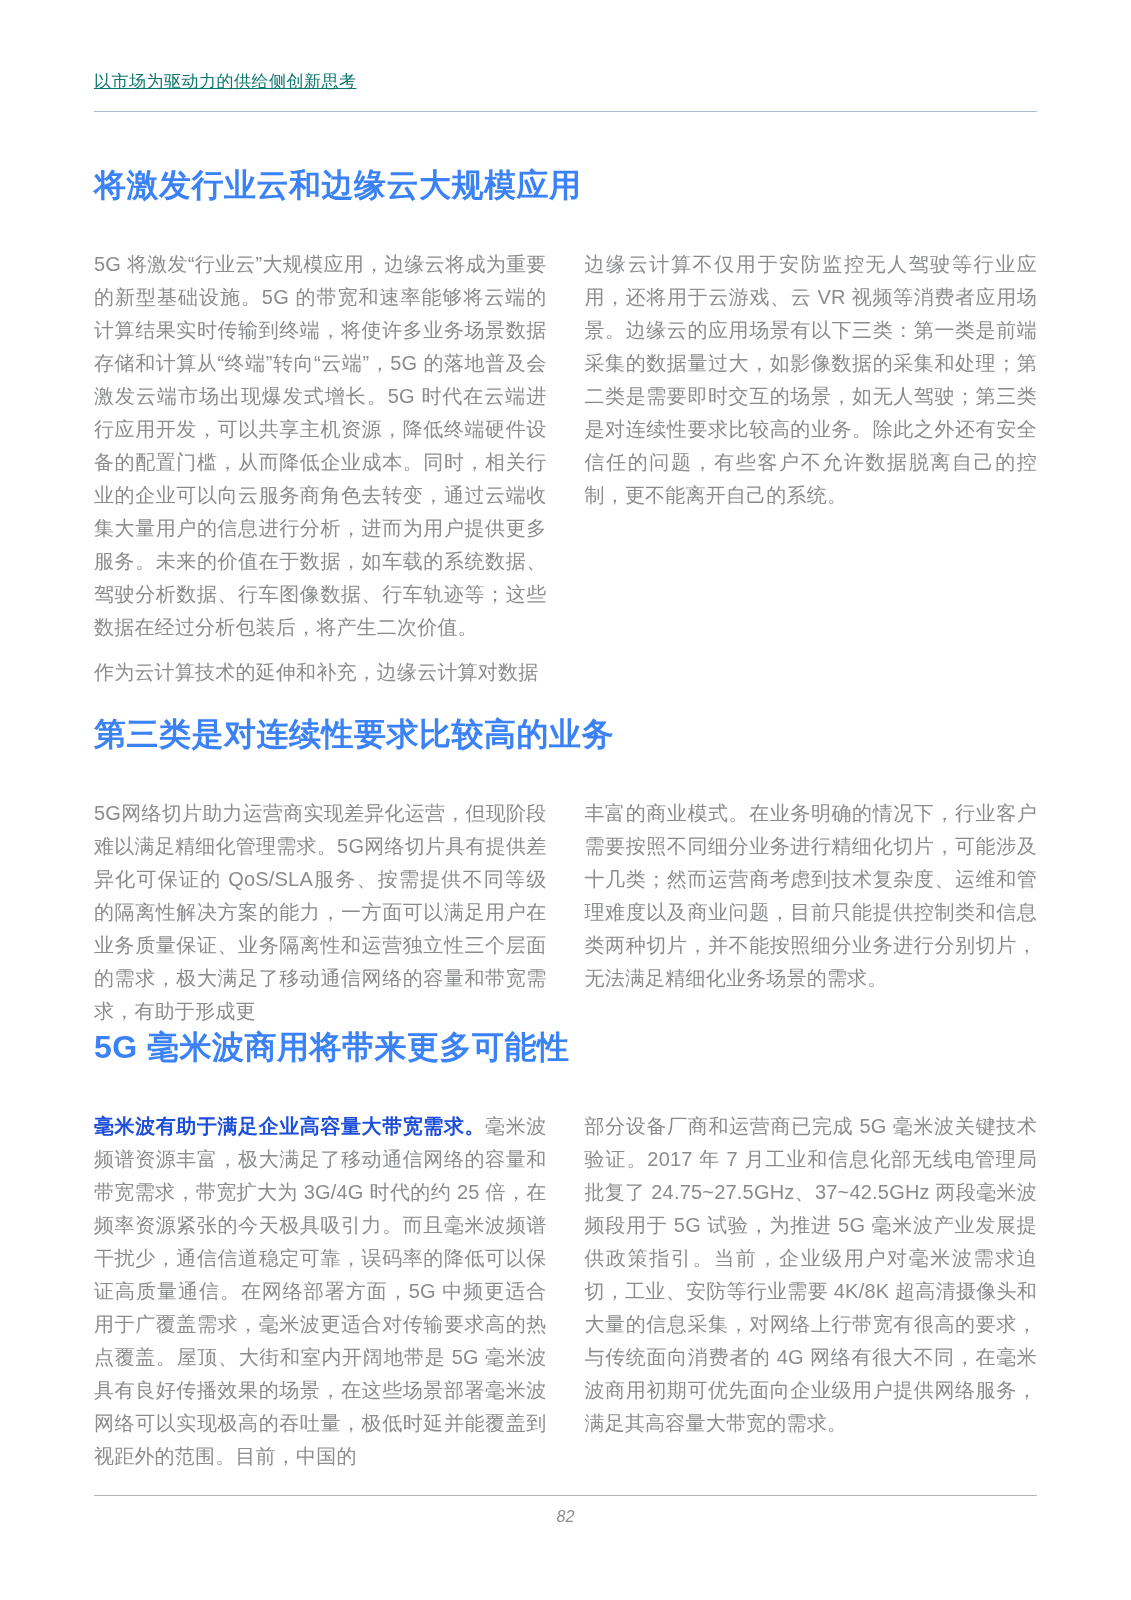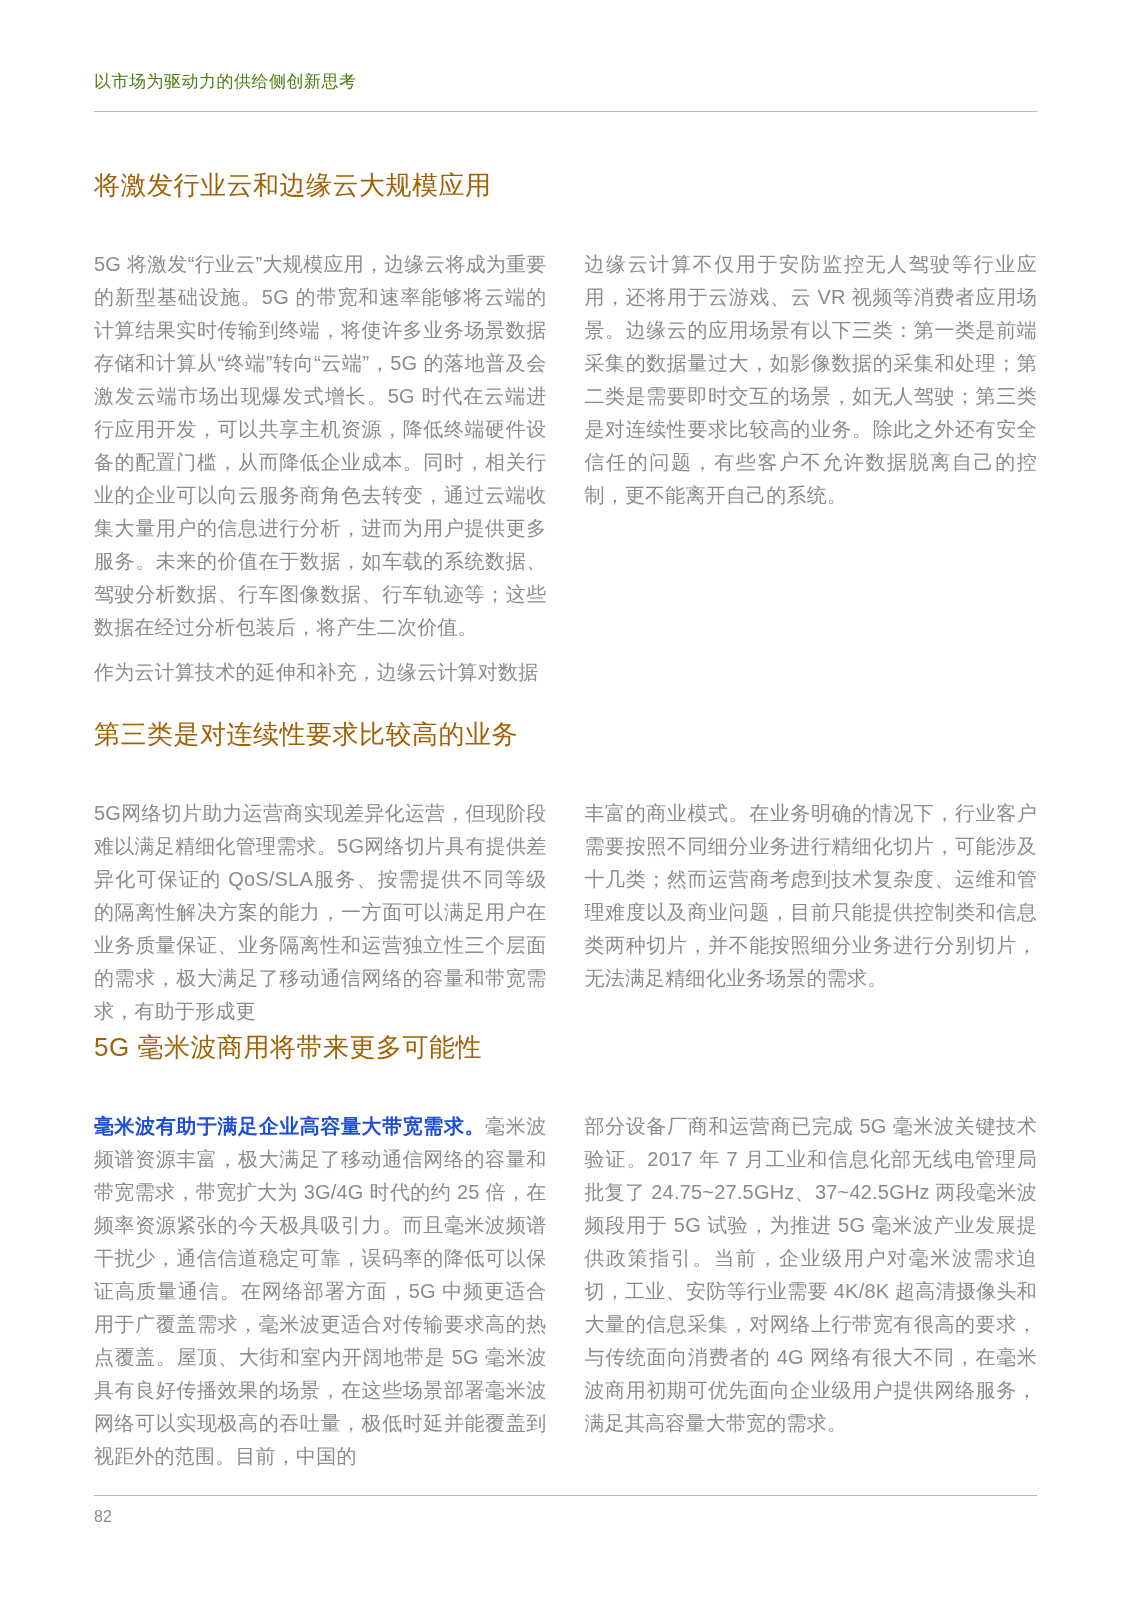--- a/index.html
+++ b/index.html
@@ -14,34 +14,35 @@
   .page {
     padding: 70px 94px 0 94px;
     height: 100%;
     display: flex;
     flex-direction: column;
   }
   
   .running-head {
     font-size: 17px;
     line-height: 24px;
-    color: #4d7c0f;
+    color: #0f766e;
     letter-spacing: 0.5px;
+    text-decoration: underline;
   }
   .head-rule {
     margin-top: 17px;
     height: 1px;
     background: #a6bdca;
   }
   
   .section-title {
-    font-size: 26px;
+    font-size: 32px;
     line-height: 38px;
-    font-weight: normal;
-    color: #a16207;
+    font-weight: bold;
+    color: #3b82f6;
     letter-spacing: 0.5px;
   }
   .sec-1 { margin-top: 54px; }
   .sec-2 { margin-top: 26px; }
   .sec-3 { }
   .columns {
     margin-top: 44px;
     display: flex;
     gap: 38px;
   }
@@ -59,23 +60,24 @@
     font-weight: bold;
   }
   
   .footer { margin-top: 22px; }
   .foot-rule {
     height: 1px;
     background: #b6b6b6;
   }
   .page-number {
     margin-top: 12px;
-    text-align: left;
+    text-align: center;
     font-size: 16px;
     color: #8c8c8c;
+    font-style: italic;
   }
 </style>
 </head>
 <body>
 
 <div class="page">
 
   <div>
     <div class="running-head">以市场为驱动力的供给侧创新思考</div>
     <div class="head-rule"></div>

